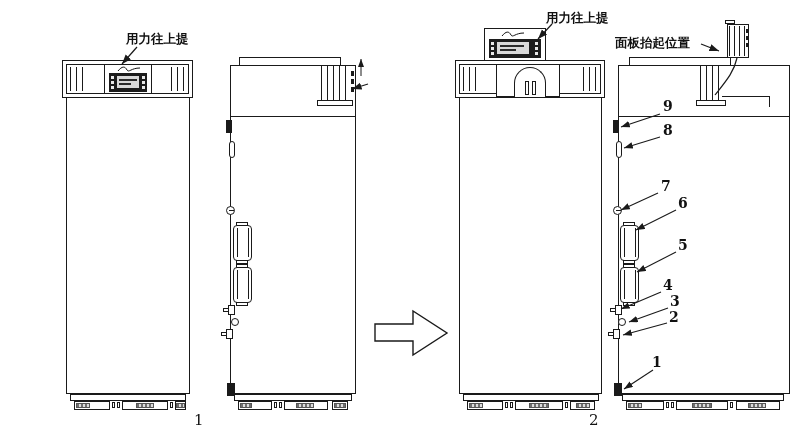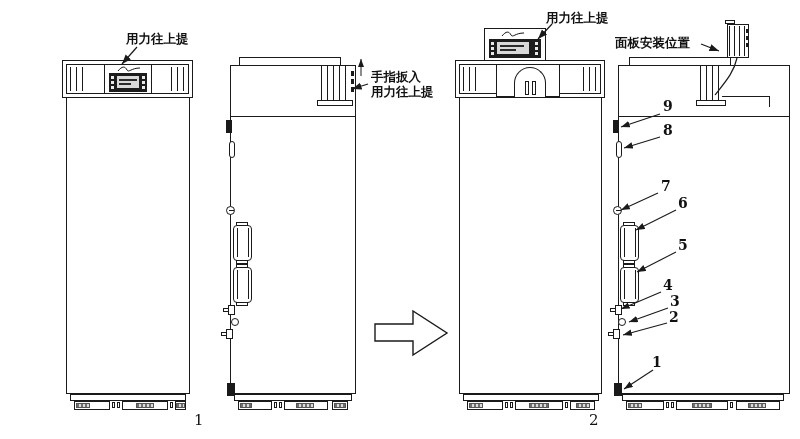--- a/index.html
+++ b/index.html
@@ -194,26 +194,22 @@
     <div class="abs rect" style="left:666px;top:402px;width:3px;height:6px"></div>
     <div class="abs rect" style="left:671px;top:402px;width:3px;height:6px"></div>
     <div class="abs rect" style="left:676px;top:401px;width:52px;height:9px"></div>
     <div class="abs hatch" style="left:692px;top:403px;width:20px;height:5px"></div>
     <div class="abs rect" style="left:730px;top:402px;width:3px;height:6px"></div>
     <div class="abs rect" style="left:736px;top:401px;width:44px;height:9px"></div>
     <div class="abs hatch" style="left:748px;top:403px;width:18px;height:5px"></div>
   </div>
 
   <div class="label" style="left:126px;top:31px">用力往上提</div>
-  <div class="label" style="left:371px;top:69px">
-    <div>手指扳入</div>
-    <div>用力往上提</div>
-  </div>
   <div class="label" style="left:546px;top:10px">用力往上提</div>
-  <div class="label" style="left:615px;top:35px">面板安装位置</div>
+  <div class="label" style="left:615px;top:35px">面板抬起位置</div>
 
   <div class="num" style="left:663px;top:99px">9</div>
   <div class="num" style="left:663px;top:123px">8</div>
   <div class="num" style="left:661px;top:179px">7</div>
   <div class="num" style="left:678px;top:196px">6</div>
   <div class="num" style="left:678px;top:238px">5</div>
   <div class="num" style="left:663px;top:278px">4</div>
   <div class="num" style="left:670px;top:294px">3</div>
   <div class="num" style="left:669px;top:310px">2</div>
   <div class="num" style="left:652px;top:355px">1</div>

